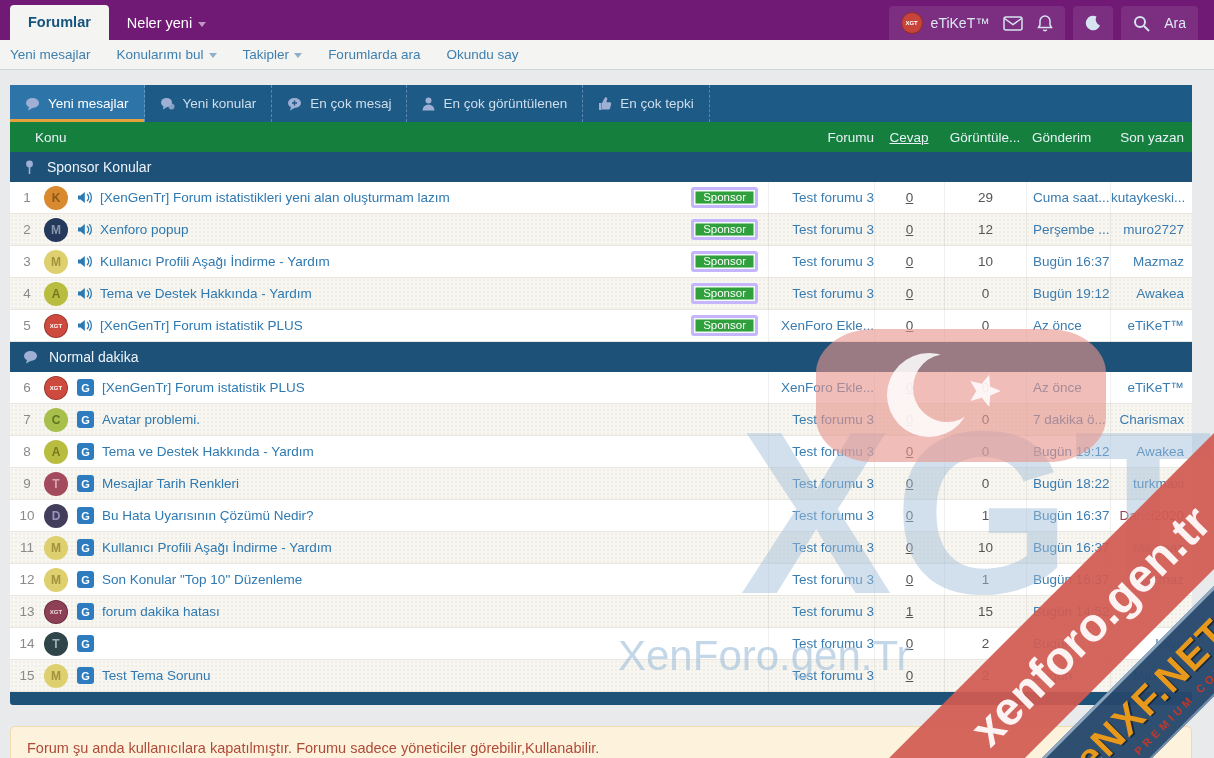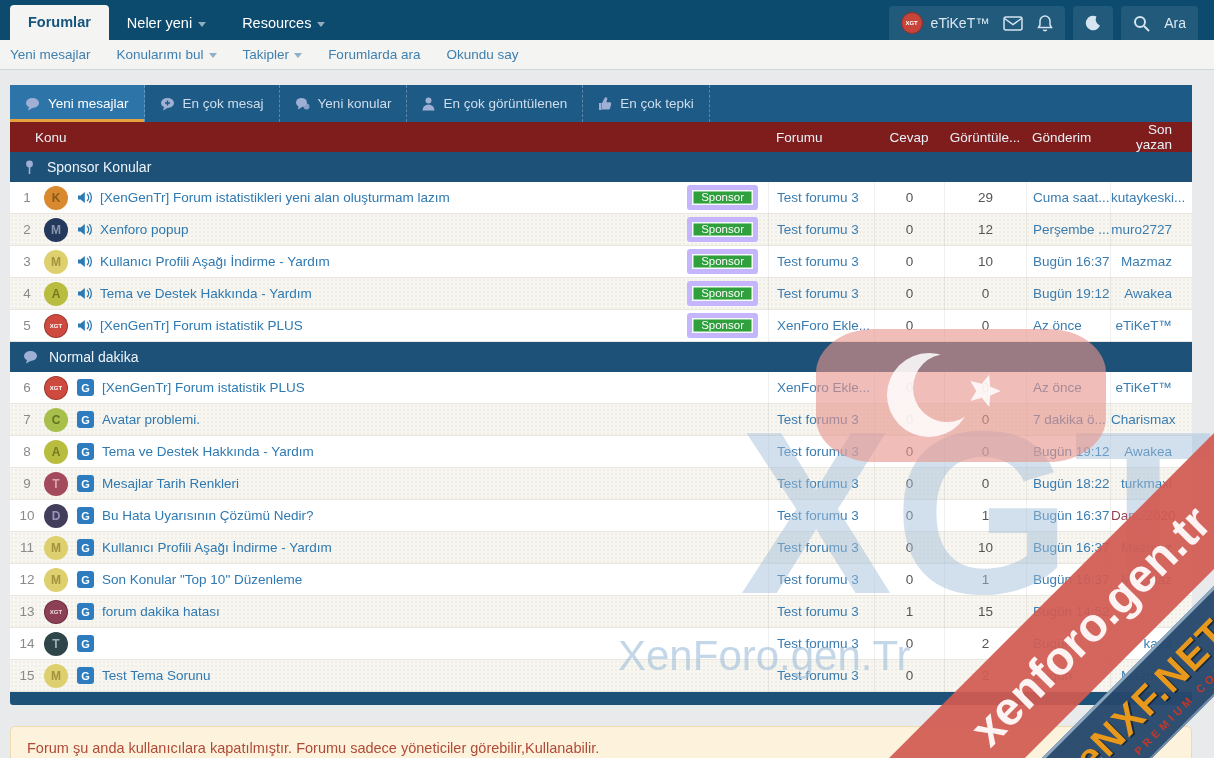--- a/index.html
+++ b/index.html
@@ -2,61 +2,61 @@
 <html><head>
 <meta charset="utf-8">
 <style>
   * { margin:0; padding:0; box-sizing:border-box; }
   html,body { background:#e9eaeb; }
   .page {
     position:relative; width:1214px; height:758px; overflow:hidden;
     background:#e9eaeb; font-family:"Liberation Sans", sans-serif;
   }
   
-  .navbar { position:absolute; top:0; left:0; width:1214px; height:40px; background:#0c4a6e; }
+  .navbar { position:absolute; top:0; left:0; width:1214px; height:40px; background:#701a75; }
   .nav-tabs { position:absolute; left:10px; bottom:0; display:flex; align-items:flex-end; }
   .nav-tab { height:34px; line-height:34px; padding:0 18px; color:#fff; font-size:14.5px; cursor:pointer; display:flex; align-items:center; gap:6px; }
   .nav-tab.active { background:#f4f4f2; color:#15547d; font-weight:bold; border-radius:4px 4px 0 0; height:35px; line-height:35px; }
   .caret { display:inline-block; width:0; height:0; border-left:4px solid transparent; border-right:4px solid transparent; border-top:5px solid currentColor; opacity:.55; margin-top:2px; }
   .nav-right { position:absolute; right:16px; top:6px; height:34px; display:flex; gap:8px; align-items:stretch; color:#dce9f3; }
   .nav-block { background:rgba(255,255,255,0.09); border-radius:4px 4px 0 0; display:flex; align-items:center; padding:0 12px; gap:14px; font-size:14px; }
   .mini-avatar { width:22px; height:22px; border-radius:50%; background:#c6443a; color:#fff; font-size:6px; font-weight:bold; display:flex; align-items:center; justify-content:center; border:1px solid #8e2e27; }
   .icon { display:inline-flex; align-items:center; justify-content:center; color:#d5e4f0; }
   
   .subnav { position:absolute; top:40px; left:0; width:1214px; height:30px; background:#f4f4f2; border-bottom:1px solid #ccd6de; display:flex; align-items:center; padding-left:10px; gap:26px; font-size:13.5px; }
   .subnav a { color:#3f7fae; text-decoration:none; display:flex; align-items:center; gap:5px; cursor:pointer; }
   .subnav .caret { color:#8fb0c8; opacity:1; }
   
   .board { position:absolute; top:85px; left:10px; width:1182px; }
   .tabbar { height:37px; background:#1e5a86; display:flex; }
   .ctab { display:flex; align-items:center; gap:8px; padding:0 15px; color:#cfdeeb; font-size:13.5px; border-right:1px dashed rgba(185,205,225,0.4); cursor:pointer; }
   .ctab.active { background:#2d75a9; color:#fff; box-shadow:inset 0 -3px 0 #e5a13d; }
   .ticon { color:#9fb0d4; display:inline-flex; }
-  .colheader { height:30px; background:#7f1d1d; color:#e9f1f8; font-size:13.5px; display:flex; align-items:center; }
+  .colheader { height:30px; background:#15803d; color:#e9f1f8; font-size:13.5px; display:flex; align-items:center; }
   .colheader .c-konu { flex:1; padding-left:25px; }
   .cell { flex:none; }
-  .c-forum  { width:106px; padding-left:8px; }
-  .c-replies{ width:70px; text-align:center; }
+  .c-forum  { width:106px; padding-left:8px;text-align:right; }
+  .c-replies{ width:70px; text-align:center;text-decoration:underline; }
   .c-views  { width:82px; text-align:center; }
   .c-posted { width:84px; padding-left:6px; }
-  .c-last   { width:82px; text-align:right; padding-right:20px; }
+  .c-last   { width:82px; text-align:right; padding-right:8px; }
   .section-h { height:30px; background:#1d5178; color:#eef4fa; font-size:14px; display:flex; align-items:center; gap:11px; padding-left:13px; }
   .section-h .icon { color:#9fb0d4; }
   .row { height:32px; display:flex; align-items:center; background:#fff; border-bottom:1px solid #e9e6df; font-size:13.5px; color:#555; }
   .row.alt { background:#f8f6f0; background-image:radial-gradient(rgba(90,80,50,0.05) 1px, transparent 1px); background-size:4px 4px; }
   .konu { flex:1; display:flex; align-items:center; min-width:0; }
   .num { width:34px; text-align:center; color:#8a8a8a; flex:none; }
   .avatar { width:24px; height:24px; border-radius:50%; margin-right:9px; font-weight:bold; font-size:12px; display:flex; align-items:center; justify-content:center; flex:none; cursor:pointer; }
   .avatar.logo { font-size:6px; letter-spacing:0; border:1px solid rgba(0,0,0,0.25); }
   .mega { margin-right:7px; display:inline-flex; flex:none; }
   .gchip { width:17px; height:17px; background:#2e7cc0; color:#fff; border-radius:3px; font-size:11px; font-weight:bold; display:flex; align-items:center; justify-content:center; margin-right:8px; flex:none; cursor:pointer; }
   a.title { color:#2e79b2; text-decoration:none; white-space:nowrap; overflow:hidden; text-overflow:ellipsis; cursor:pointer; }
   a.title.bold { font-weight:normal; }
   .spacer { flex:1; }
-  .sponsor { margin-right:10px; background:#2fa03c; border:5px solid #c4b5fd; box-shadow:inset 0 0 0 1.5px rgba(255,255,255,0.95); color:#fff; font-size:11.5px; padding:1px 9px 2px; border-radius:3px; flex:none; }
+  .sponsor { margin-right:10px; background:#2fa03c; border:3px solid #c4b5fd; box-shadow:inset 0 0 0 1.5px rgba(255,255,255,0.95); color:#fff; font-size:11.5px; padding:1px 9px 2px; border-radius:3px; flex:none; }
   .row .c-forum, .row .c-replies, .row .c-views, .row .c-posted, .row .c-last { border-left:1px solid rgba(0,0,0,0.06); height:32px; line-height:32px; white-space:nowrap; overflow:hidden; }
   .row a { text-decoration:none; cursor:pointer; }
   .row .c-forum a, .row .c-posted a, .row .c-last a { color:#3a7cb0; }
   .footer-bar { height:13px; background:#1d5178; border-radius:0 0 3px 3px; }
   
   .notice { position:absolute; top:726px; left:10px; width:1182px; height:46px; background:#fdf3dc; border:1px solid #eedbb2; border-radius:5px; color:#b04a38; font-size:14.5px; padding:13px 16px; }
   
   .wm { position:absolute; pointer-events:none; }
   .wm-flag { left:816px; top:329px; z-index:5; }
   .wm-xgt { left:740px; top:398px; z-index:4; font-size:228px; line-height:1; font-weight:bold; color:rgba(160,191,218,0.48); letter-spacing:2px; transform:scaleY(1.02); }
@@ -74,24 +74,20 @@
 
   <div class="navbar">
     <div class="nav-tabs">
       <div class="nav-tab active">
           <span>Forumlar</span>
         </div>
       <div class="nav-tab">
           <span>Neler yeni</span>
           <span class="caret"></span>
         </div>
-      <div class="nav-tab">
-          <span>Resources</span>
-          <span class="caret"></span>
-        </div>
     </div>
     <div class="nav-right">
       <div class="nav-block">
         <span style="display:flex;align-items:center;gap:8px;">
           <span class="mini-avatar">XGT</span>
           <span>eTiKeT™</span>
         </span>
         <span class="icon">
           <svg width="20" height="15" viewBox="0 0 20 15">
               <rect x="1" y="1" width="18" height="13" rx="2" fill="none" stroke="currentColor" stroke-width="1.5"></rect>
@@ -151,36 +147,36 @@
             <svg width="15" height="14" viewBox="0 0 15 14">
               <ellipse cx="7.5" cy="6" rx="6.5" ry="5" fill="currentColor"></ellipse>
               <path d="M4 10 L3 13.5 L8.5 10.5 Z" fill="currentColor"></path>
             </svg>
           </span>
         <span>Yeni mesajlar</span>
       </div>
       <div class="ctab">
         <span class="ticon">
             <svg width="15" height="14" viewBox="0 0 15 14">
+              <ellipse cx="6.5" cy="5.5" rx="5.5" ry="4.5" fill="currentColor"></ellipse>
+              <path d="M3.5 9 L3 12.5 L7.5 9.7 Z" fill="currentColor"></path>
+              <circle cx="11.5" cy="9.5" r="3" fill="currentColor" opacity="0.8"></circle>
+            </svg>
+          </span>
+        <span>Yeni konular</span>
+      </div>
+      <div class="ctab">
+        <span class="ticon">
+            <svg width="15" height="14" viewBox="0 0 15 14">
               <ellipse cx="7.5" cy="6" rx="6.5" ry="5" fill="currentColor"></ellipse>
               <path d="M4 10 L3 13.5 L8.5 10.5 Z" fill="currentColor"></path>
               <path d="M7.5 3.5 v5 M5 6 h5" stroke="#1e5a86" stroke-width="1.4"></path>
             </svg>
           </span>
         <span>En çok mesaj</span>
-      </div>
-      <div class="ctab">
-        <span class="ticon">
-            <svg width="15" height="14" viewBox="0 0 15 14">
-              <ellipse cx="6.5" cy="5.5" rx="5.5" ry="4.5" fill="currentColor"></ellipse>
-              <path d="M3.5 9 L3 12.5 L7.5 9.7 Z" fill="currentColor"></path>
-              <circle cx="11.5" cy="9.5" r="3" fill="currentColor" opacity="0.8"></circle>
-            </svg>
-          </span>
-        <span>Yeni konular</span>
       </div>
       <div class="ctab">
         <span class="ticon">
             <svg width="13" height="14" viewBox="0 0 13 14">
               <circle cx="6.5" cy="3.5" r="3" fill="currentColor"></circle>
               <path d="M0.5 13.5 a6 6 0 0 1 12 0 Z" fill="currentColor"></path>
             </svg>
           </span>
         <span>En çok görüntülenen</span>
       </div>

